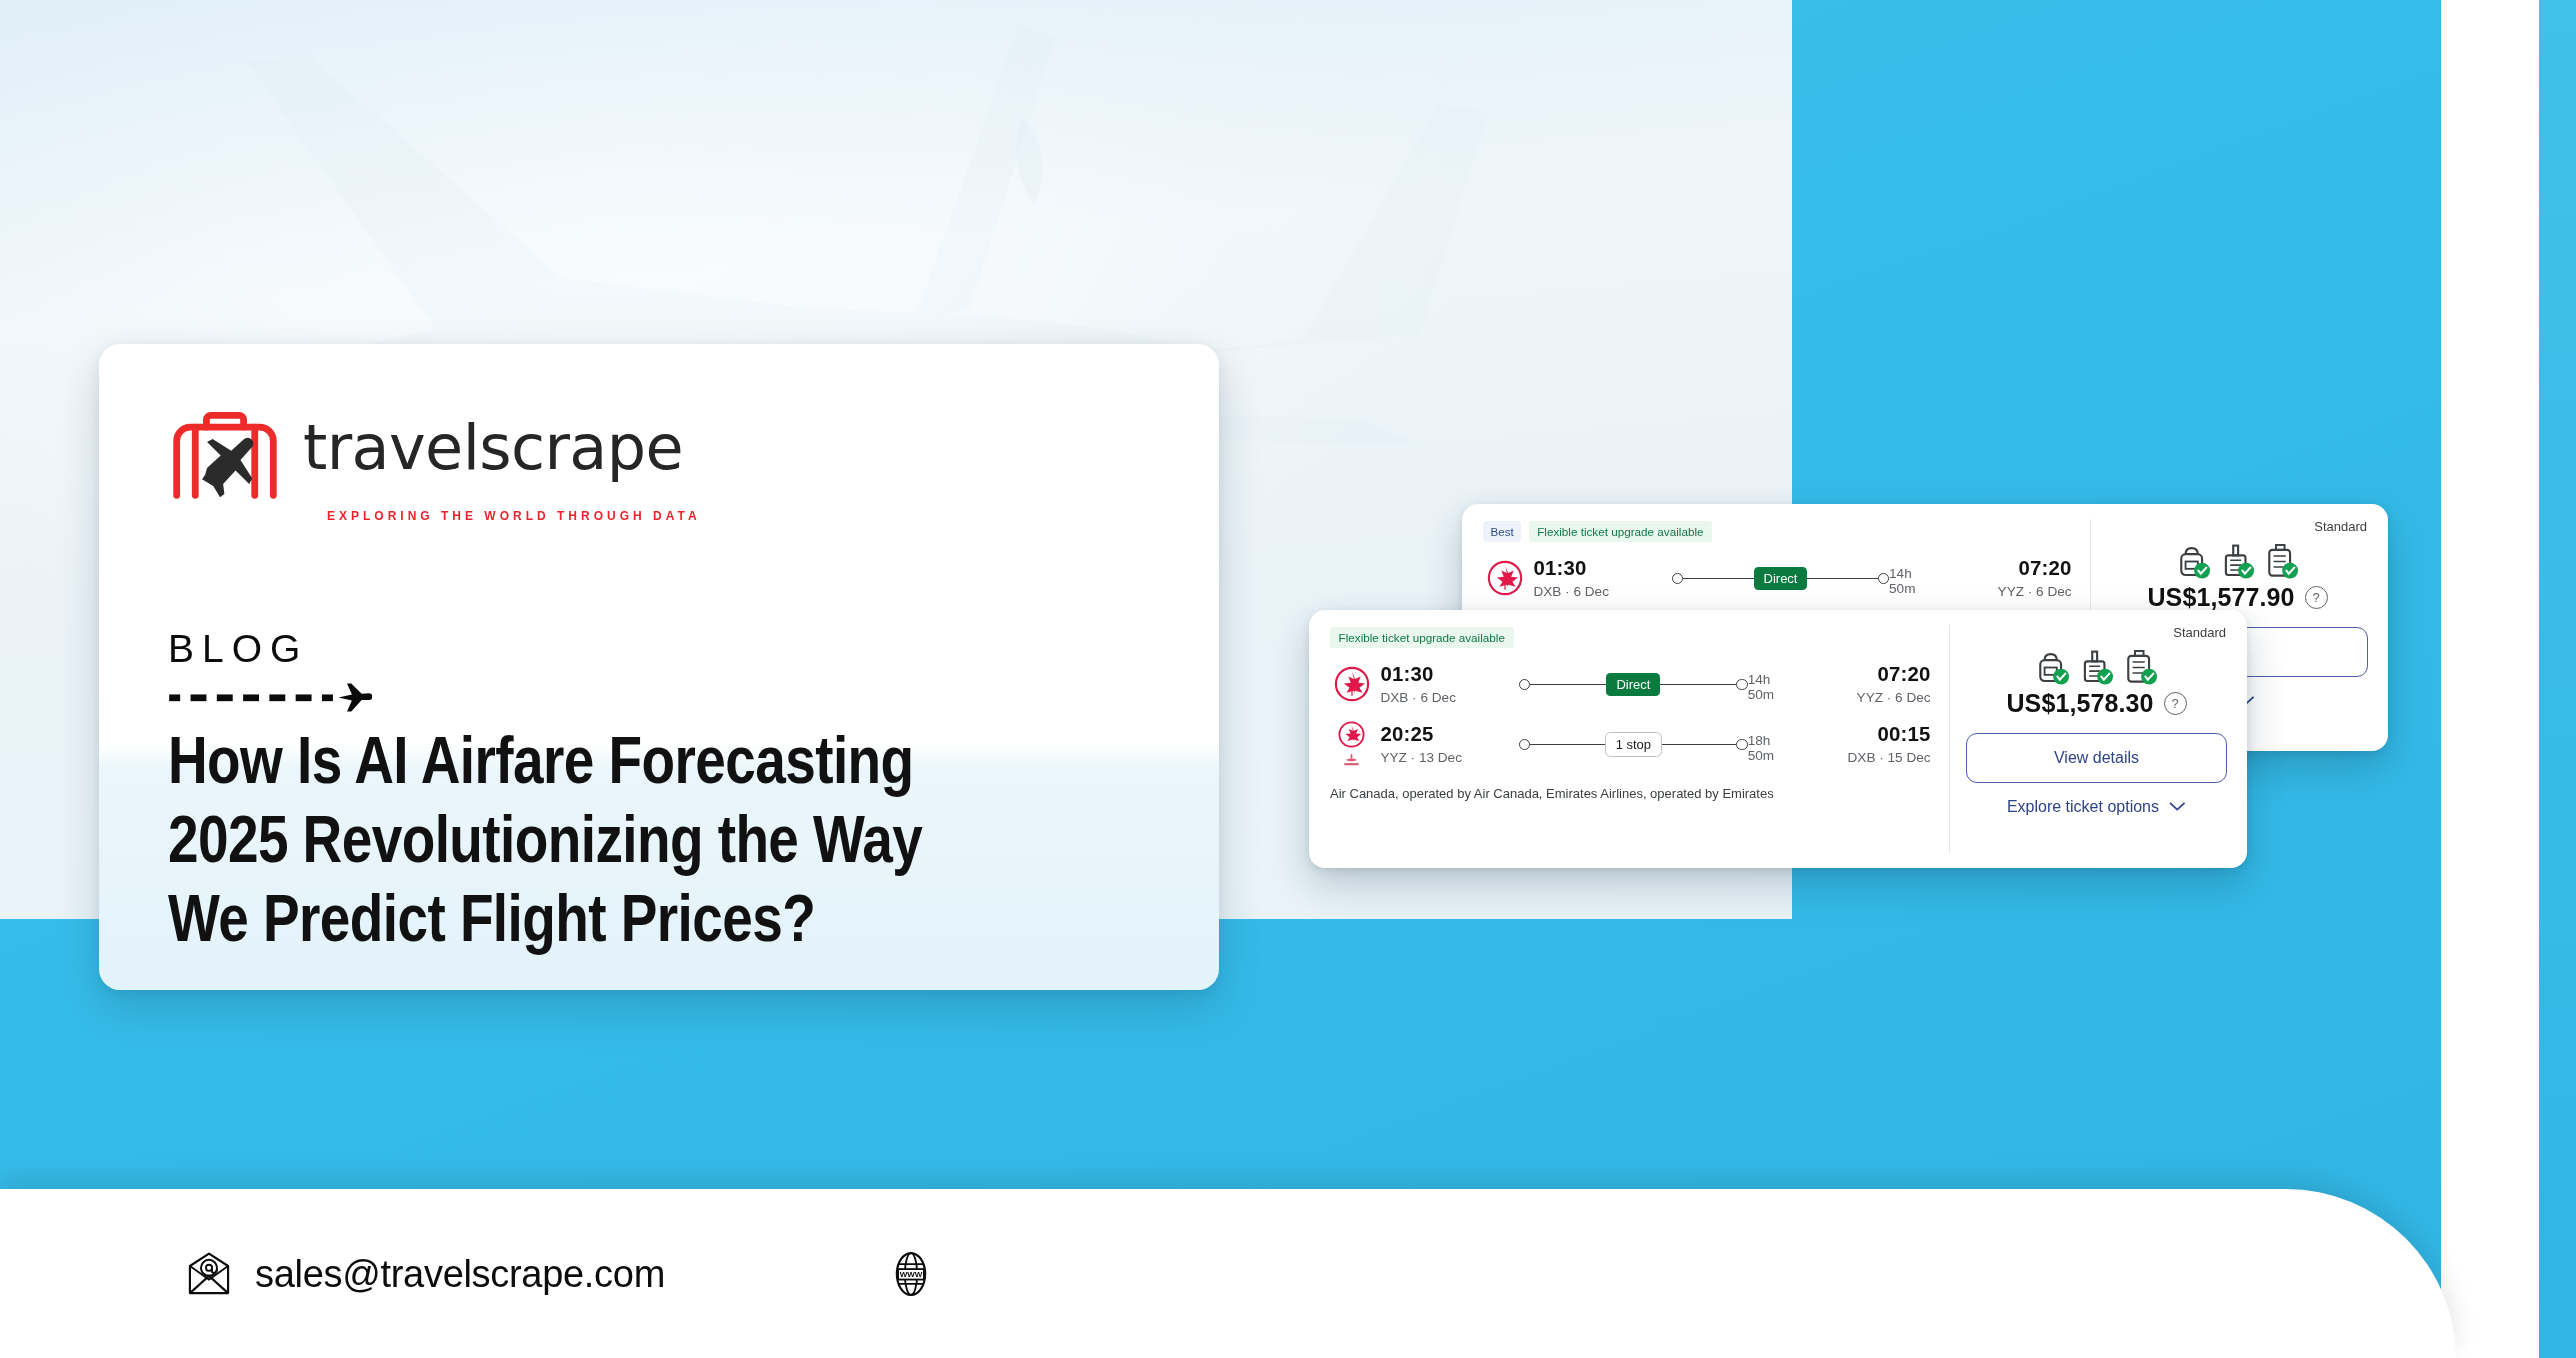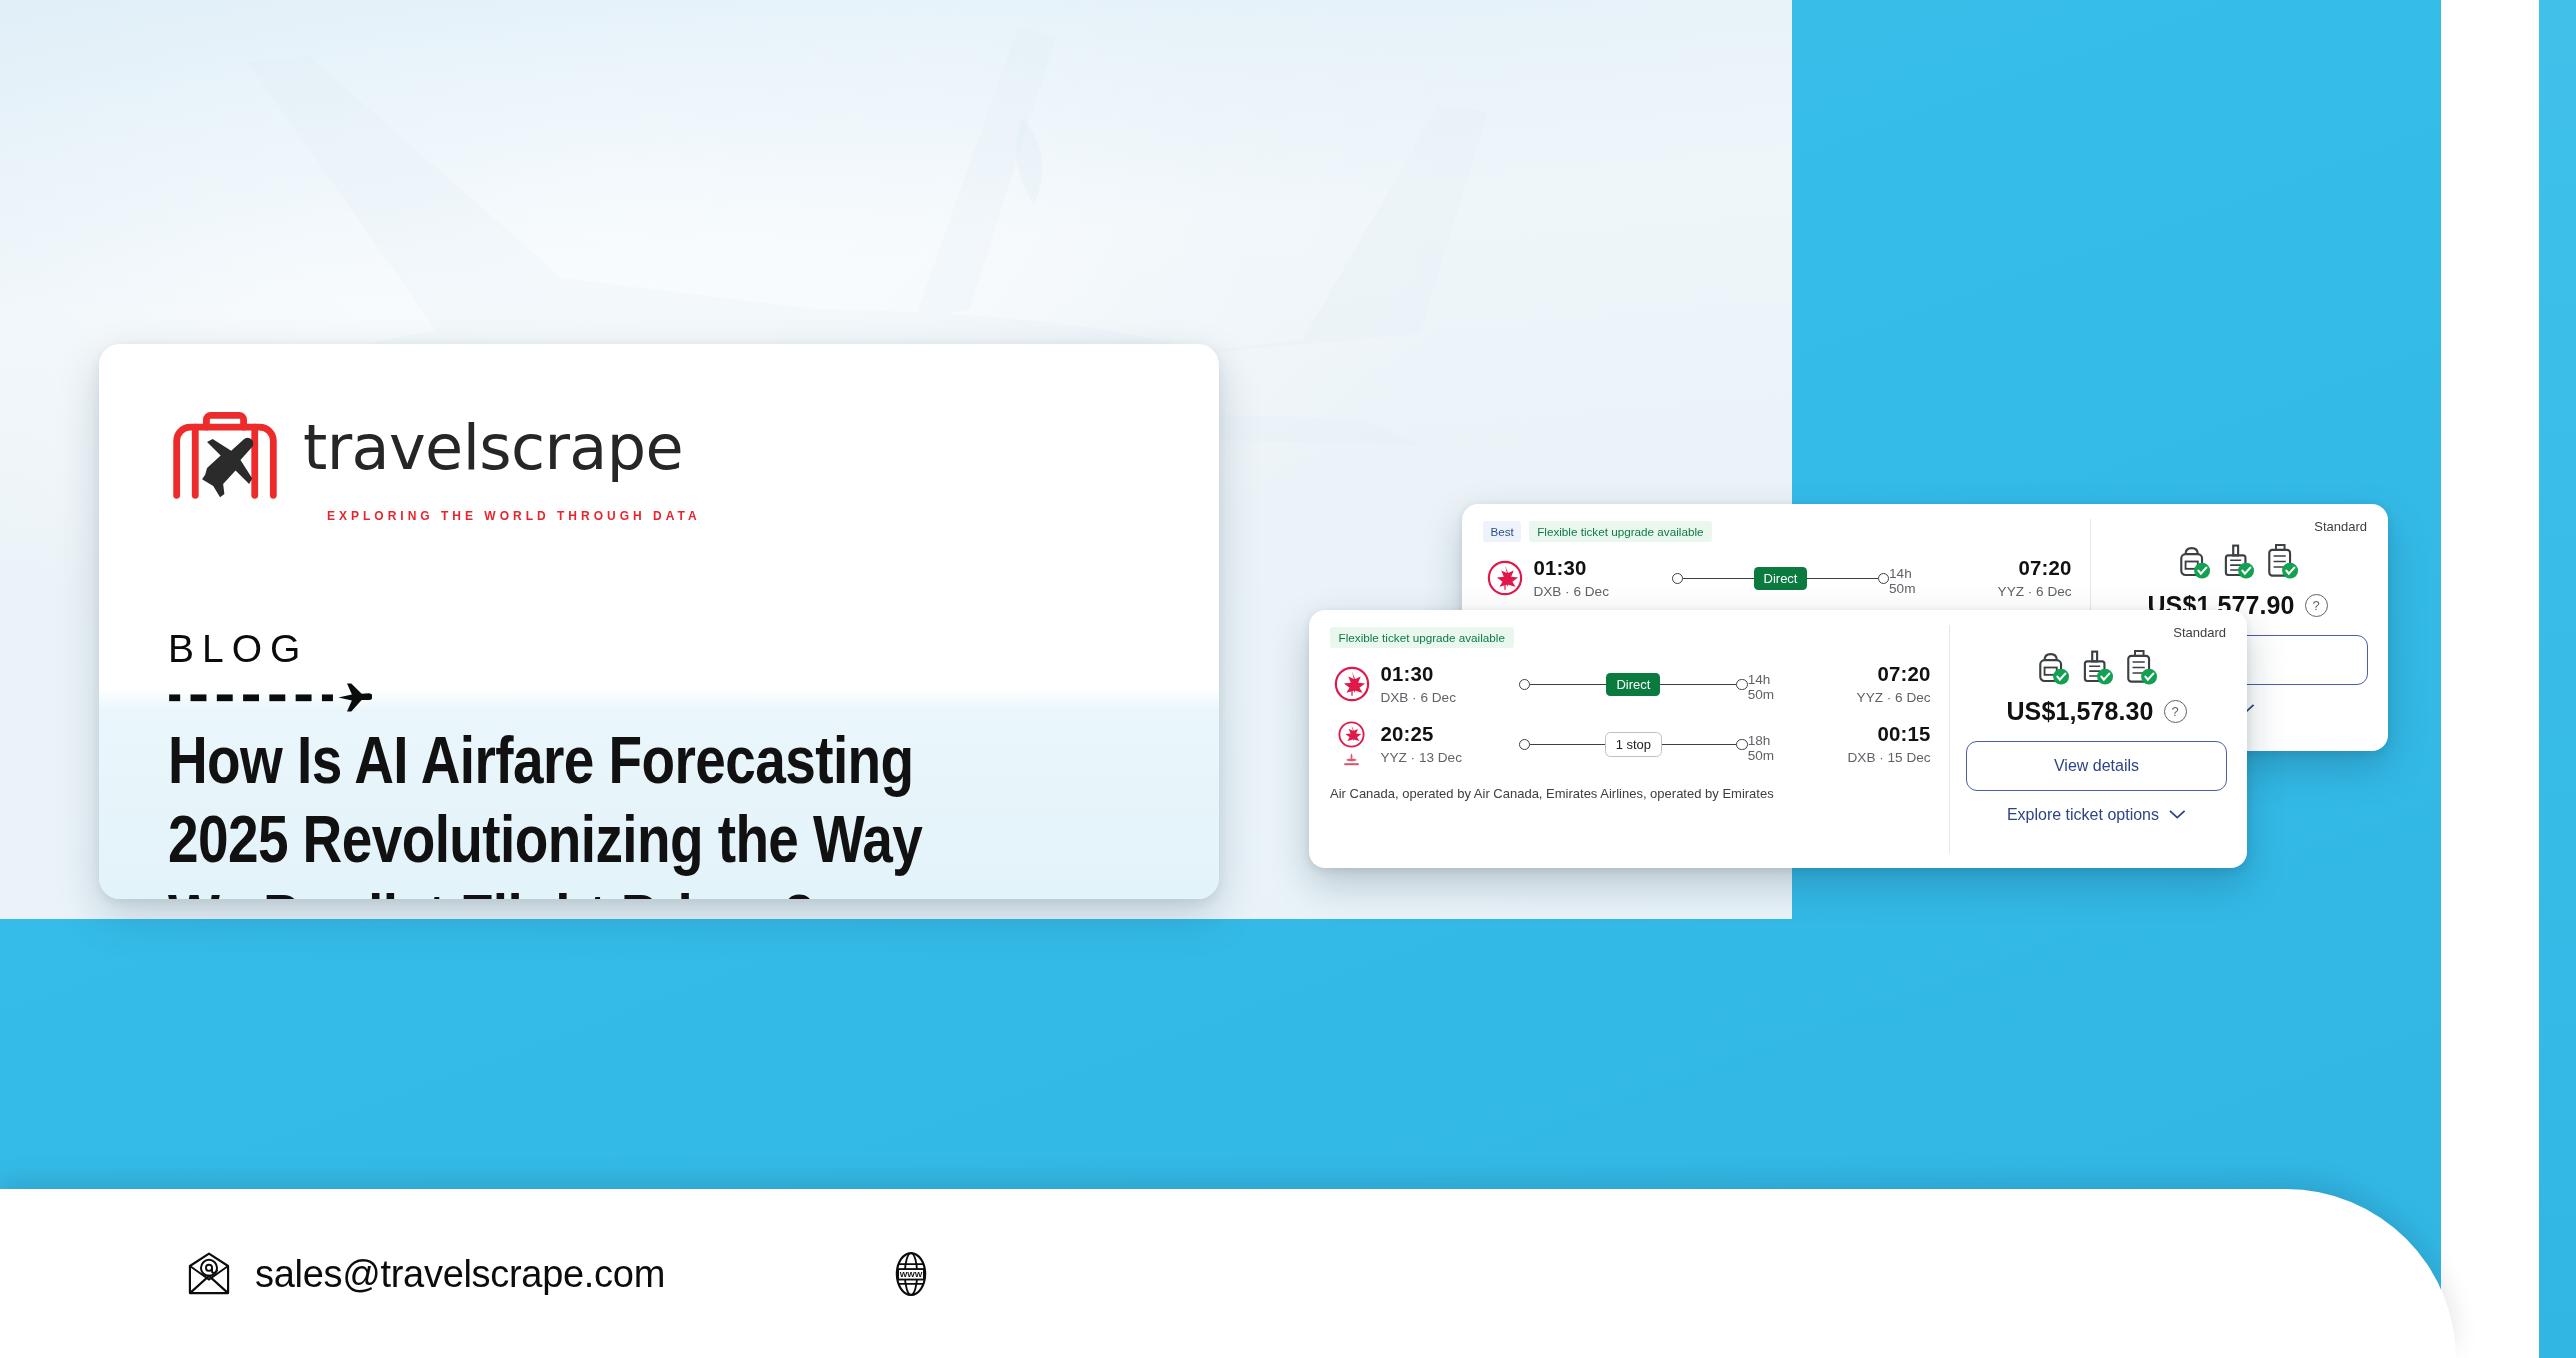--- a/index.html
+++ b/index.html
@@ -43,21 +43,21 @@
   
   .footer-band{
     position:absolute;left:0;bottom:0;width:2456px;height:170px;
     background:#ffffff;
     border-top-right-radius:179px;
     box-shadow:0 -11px 25px rgba(0,0,0,.10);
   }
 
   
   .blog-card{
-    position:absolute;left:99px;top:344px;width:1120px;height:555px;
+    position:absolute;left:99px;top:344px;width:1120px;height:646px;
     background:linear-gradient(180deg,#ffffff 0%,#ffffff 62%,#eaf6fb 66%,#e3f3fa 100%);
     border-radius:21px;
     box-shadow:0 17.3px 43px rgba(18,50,70,.18), 0 3.7px 11px rgba(18,50,70,.08);
     overflow:hidden;
   }
   .blog-inner{padding:67px 0 0 69px;}
 
   
   .logo-row{display:flex;align-items:flex-start;gap:21px;}
   .logo-mark{width:114px;height:88px;flex:none;}
@@ -127,21 +127,21 @@
   }
   .chip-stop{
     background:#fff;color:#202124;border:1.2px solid #bdc1c6;font-size:13px;padding:3.7px 10px;border-radius:5.6px;white-space:nowrap;
   }
   .dur{font-size:13.6px;color:#5f6368;margin-top:6.2px;}
 
   .operated{font-size:13px;color:#3c4043;margin-top:18.5px;}
 
   .std-label{font-size:13px;color:#3c4043;align-self:flex-end;}
   .bags-row{display:flex;gap:11px;margin-top:8.6px;justify-content:center;}
-  .price-row{display:flex;align-items:center;gap:10px;margin-top:11px;}
+  .price-row{display:flex;align-items:center;gap:10px;margin-top:3px;}
   .price{font-size:25px;font-weight:700;color:#111;letter-spacing:0.1px;}
   .qmark{width:21px;height:21px;border:1.4px solid #5f6368;border-radius:50%;display:flex;align-items:center;justify-content:center;font-size:13px;color:#5f6368;}
   .view-btn{
     margin-top:15px;width:100%;height:48px;border:1.2px solid #4a5fa5;border-radius:11px;background:#fff;
     display:flex;align-items:center;justify-content:center;color:#2d4487;font-size:16px;
   }
   .explore{margin-top:15px;color:#2d4487;font-size:16px;display:flex;align-items:center;gap:8.6px;}
   .chev{display:inline-block;}
 
   

